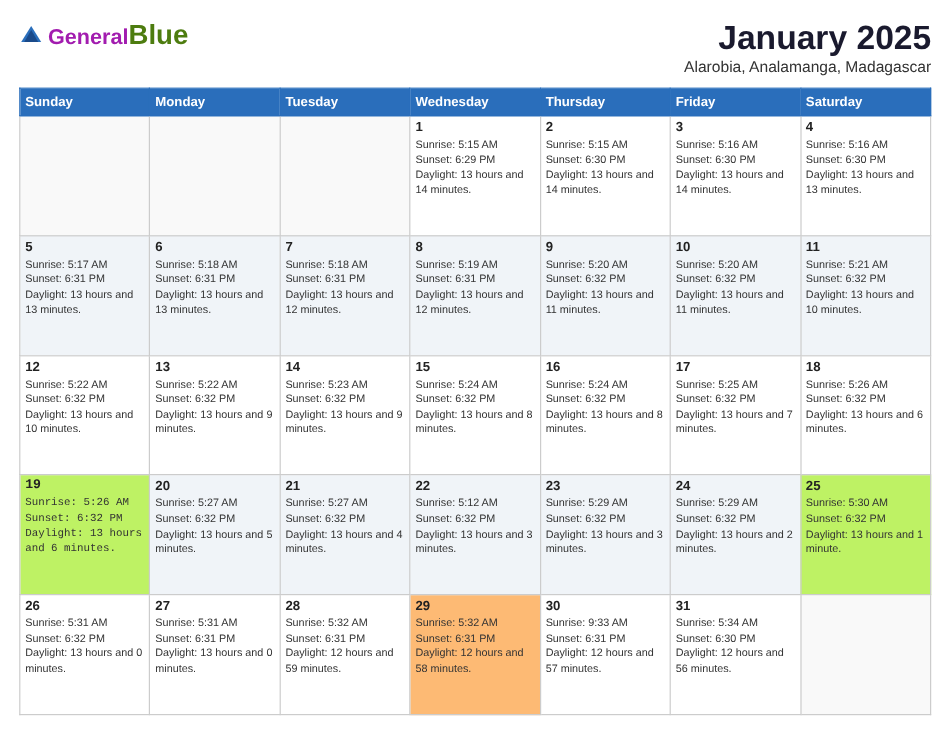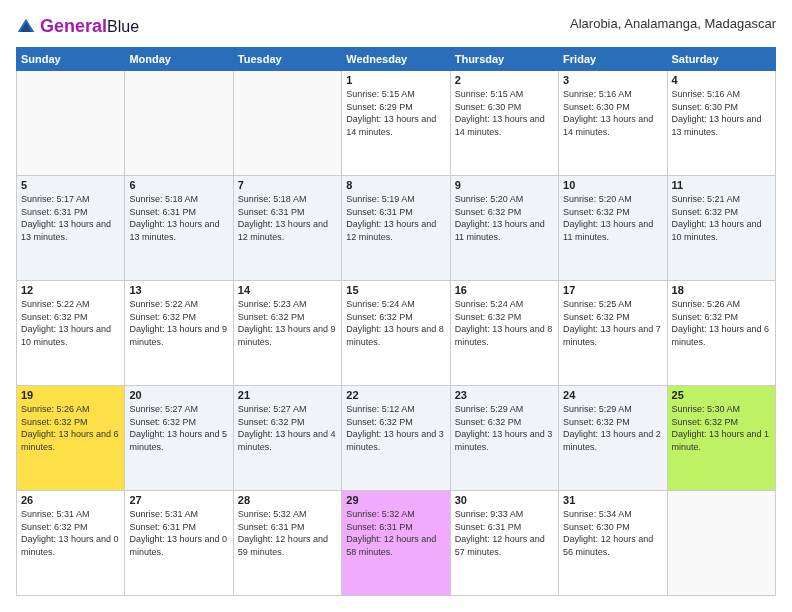--- a/index.html
+++ b/index.html
@@ -91,24 +91,25 @@
 <body>
 
 <div class="page">
   <div class="header">
     <div class="logo">
       <svg class="logo-icon" viewBox="0 0 24 24">
         <polygon points="12,2 22,18 2,18" fill="#2a6ebb"></polygon>
         <polygon points="12,6 19,18 5,18" fill="#1a4a8a"></polygon>
       </svg>
       <div>
-        <span style="font-size:18px;font-weight:bold;color:#a21caf;">General</span><span style="font-size:16px;font-weight:normal;color:#0f172a;">Blue</span>
+        <span style="font-size:18px;font-weight:bold;color:#a21caf;">General</span><span style="font-size:23px;font-weight:bold;color:#4d7c0f;">Blue</span>
       </div>
     </div>
     <div class="title-block">
+      <div class="month-title">January 2025</div>
       <div class="subtitle">Alarobia, Analamanga, Madagascar</div>
     </div>
   </div>
 
   <table class="calendar">
     <thead>
       <tr>
       <th>Sunday</th>
           <th>Monday</th>
           <th>Tuesday</th>
@@ -230,21 +231,21 @@
 Daylight: 13 hours and 7 minutes.</div>
           </td>
           <td style="background: rgb(255, 255, 255);">
             <span class="day-number">18</span>
             <div class="cell-text" style="white-space: pre-line;">Sunrise: 5:26 AM
 Sunset: 6:32 PM
 Daylight: 13 hours and 6 minutes.</div>
           </td>
         </tr>
         <tr>
-          <td style="background: #fde047;">
+          <td style="background: #bef264; font-family: Liberation Mono, monospace;">
             <span class="day-number">19</span>
             <div class="cell-text" style="white-space: pre-line;">Sunrise: 5:26 AM
 Sunset: 6:32 PM
 Daylight: 13 hours and 6 minutes.</div>
           </td>
           <td style="background: rgb(240, 244, 248);">
             <span class="day-number">20</span>
             <div class="cell-text" style="white-space: pre-line;">Sunrise: 5:27 AM
 Sunset: 6:32 PM
 Daylight: 13 hours and 5 minutes.</div>
@@ -292,21 +293,21 @@
             <div class="cell-text" style="white-space: pre-line;">Sunrise: 5:31 AM
 Sunset: 6:31 PM
 Daylight: 13 hours and 0 minutes.</div>
           </td>
           <td style="background: rgb(255, 255, 255);">
             <span class="day-number">28</span>
             <div class="cell-text" style="white-space: pre-line;">Sunrise: 5:32 AM
 Sunset: 6:31 PM
 Daylight: 12 hours and 59 minutes.</div>
           </td>
-          <td style="background: #f0abfc; margin-top: 12px;">
+          <td style="background: #fdba74; margin-top: 12px;">
             <span class="day-number">29</span>
             <div class="cell-text" style="white-space: pre-line;">Sunrise: 5:32 AM
 Sunset: 6:31 PM
 Daylight: 12 hours and 58 minutes.</div>
           </td>
           <td style="background: rgb(255, 255, 255);">
             <span class="day-number">30</span>
             <div class="cell-text" style="white-space: pre-line;">Sunrise: 9:33 AM
 Sunset: 6:31 PM
 Daylight: 12 hours and 57 minutes.</div>

